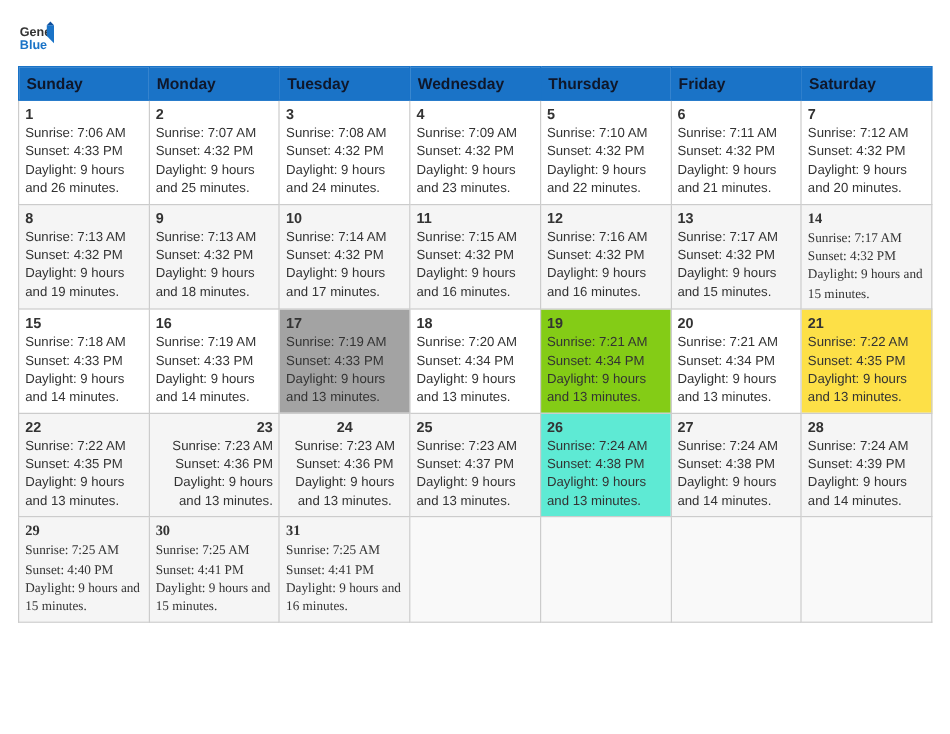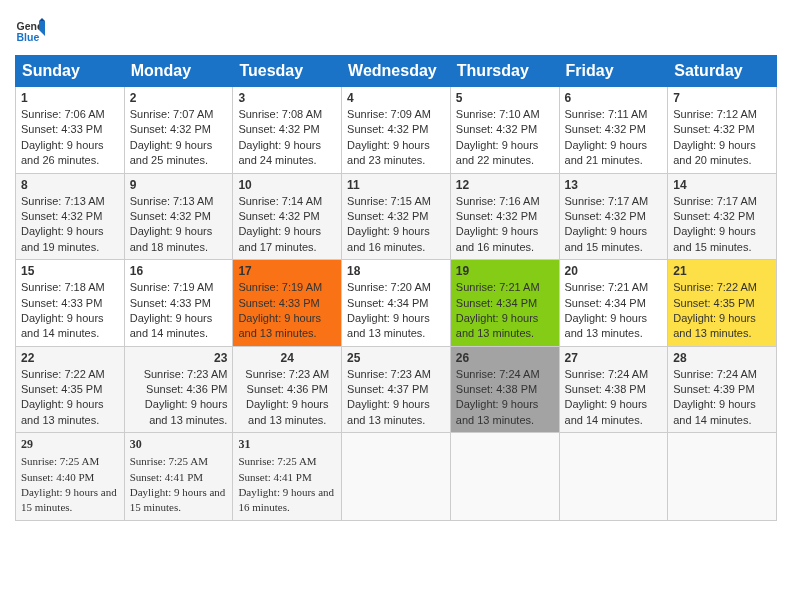--- a/index.html
+++ b/index.html
@@ -41,24 +41,24 @@
     .location {
       font-size: 14px;
       color: #555;
     }
     .calendar {
       width: 100%;
       border-collapse: collapse;
     }
     .calendar th {
       background-color: #1a73c7;
-      color: #ffffff;
+      color: #0f172a;
       text-align: left;
       padding: 6px 6px;
-      font-size: 16px;
+      font-size: 13px;
       font-weight: bold;
       border: 1px solid #1a73c7;
     }
     .calendar td {
       border: 1px solid #ccc;
       vertical-align: top;
       padding: 4px 5px;
       width: calc(100% / 7);
       font-size: 9.5px;
       color: #333;
@@ -219,21 +219,21 @@
         </div>
           </td>
           <td style="background: rgb(245, 245, 245);">
             <span class="day-num">13</span>
         <div class="day-info">
           Sunrise: 7:17 AM<br>
           Sunset: 4:32 PM<br>
           Daylight: 9 hours and 15 minutes.
         </div>
           </td>
-          <td style="background: rgb(245, 245, 245);">
+          <td style="background: rgb(245, 245, 245); font-family: Liberation Serif, serif;">
             <span class="day-num">14</span>
         <div class="day-info">
           Sunrise: 7:17 AM<br>
           Sunset: 4:32 PM<br>
           Daylight: 9 hours and 15 minutes.
         </div>
           </td>
         </tr>
         <tr>
           <td style="background: rgb(255, 255, 255);">
@@ -245,21 +245,21 @@
         </div>
           </td>
           <td style="background: rgb(255, 255, 255);">
             <span class="day-num">16</span>
         <div class="day-info">
           Sunrise: 7:19 AM<br>
           Sunset: 4:33 PM<br>
           Daylight: 9 hours and 14 minutes.
         </div>
           </td>
-          <td style="background: #f97316;">
+          <td style="background: #a3a3a3;">
             <span class="day-num">17</span>
         <div class="day-info">
           Sunrise: 7:19 AM<br>
           Sunset: 4:33 PM<br>
           Daylight: 9 hours and 13 minutes.
         </div>
           </td>
           <td style="background: rgb(255, 255, 255);">
             <span class="day-num">18</span>
         <div class="day-info">
@@ -319,21 +319,21 @@
         </div>
           </td>
           <td style="background: rgb(245, 245, 245);">
             <span class="day-num">25</span>
         <div class="day-info">
           Sunrise: 7:23 AM<br>
           Sunset: 4:37 PM<br>
           Daylight: 9 hours and 13 minutes.
         </div>
           </td>
-          <td style="background: #a3a3a3;">
+          <td style="background: #5eead4;">
             <span class="day-num">26</span>
         <div class="day-info">
           Sunrise: 7:24 AM<br>
           Sunset: 4:38 PM<br>
           Daylight: 9 hours and 13 minutes.
         </div>
           </td>
           <td style="background: rgb(245, 245, 245);">
             <span class="day-num">27</span>
         <div class="day-info">

